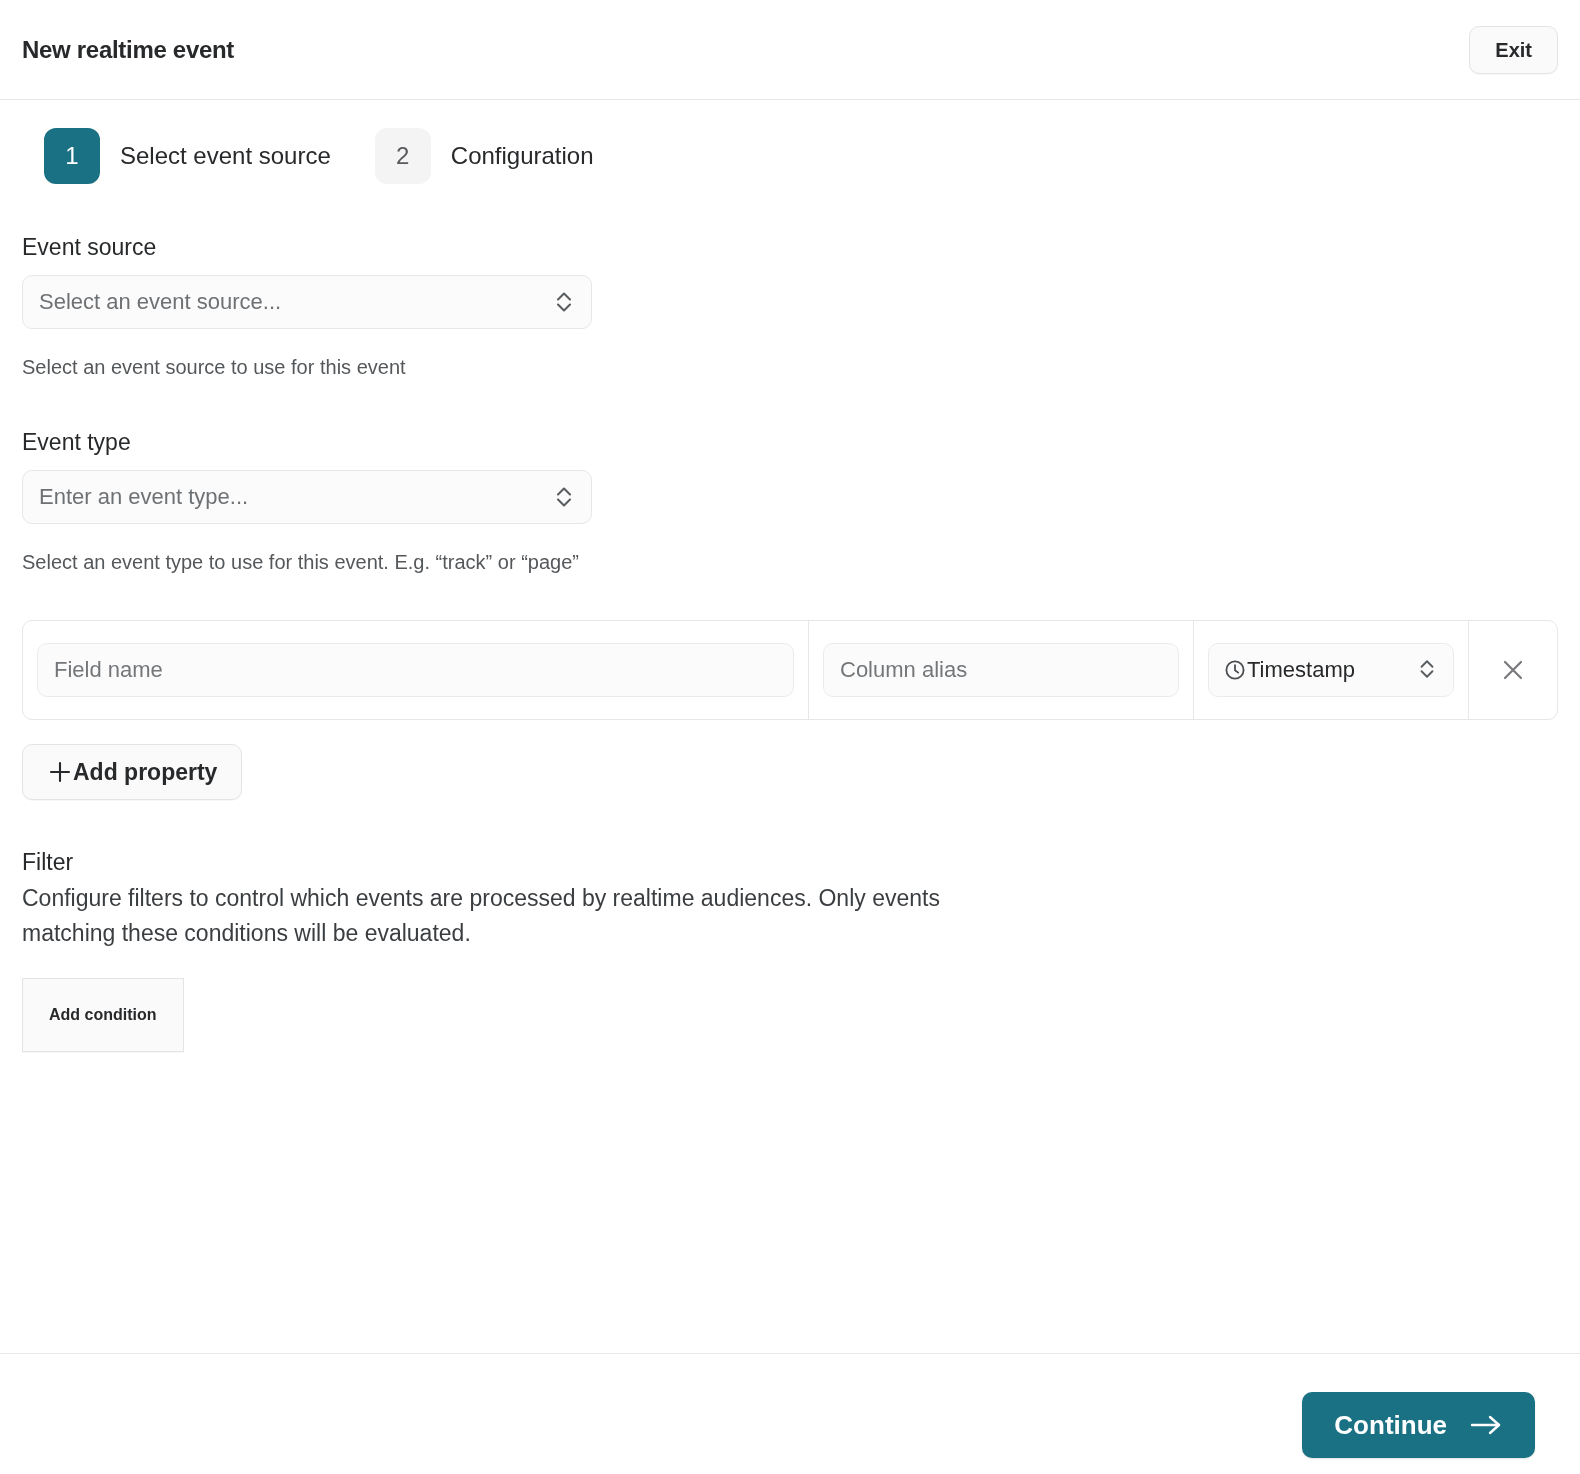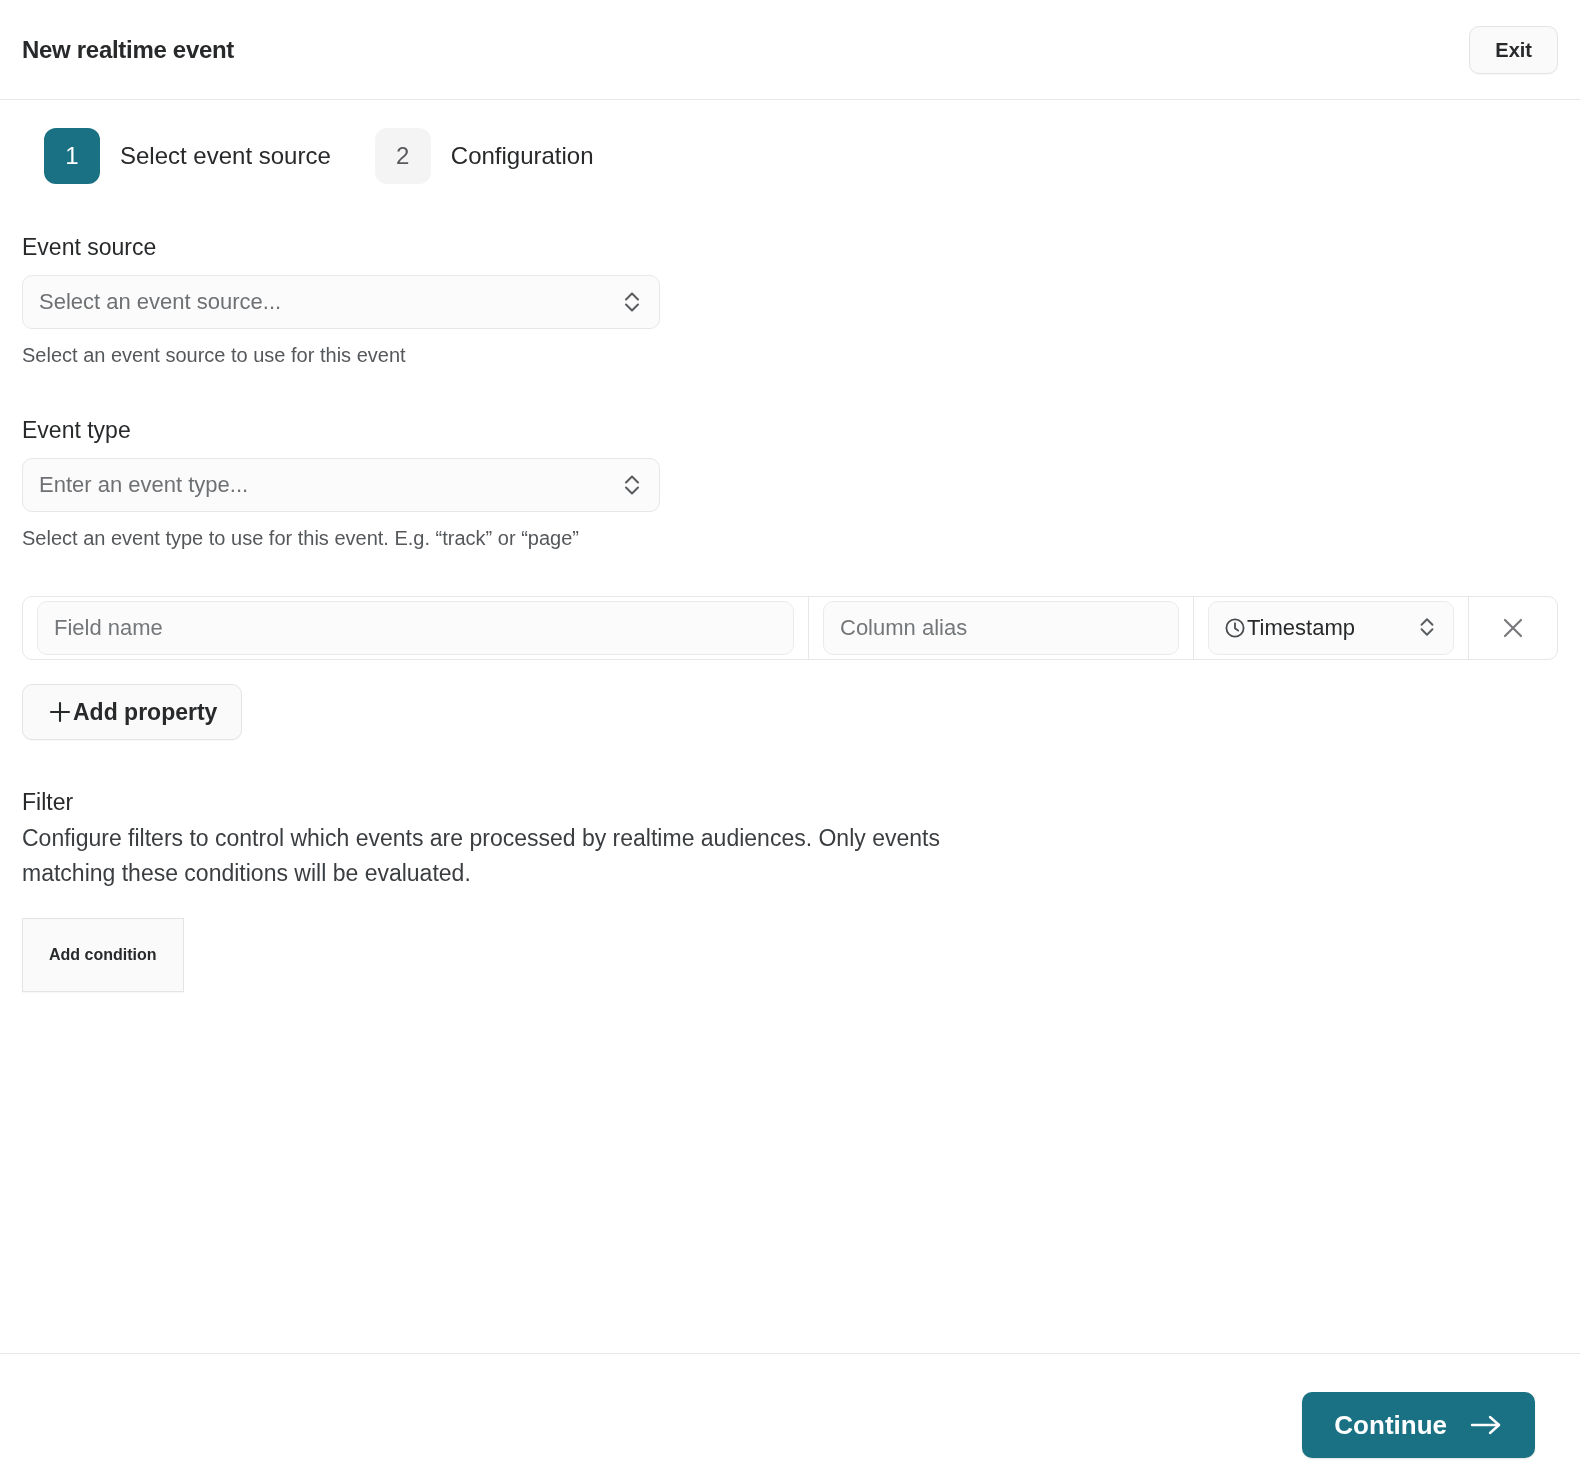--- a/index.html
+++ b/index.html
@@ -103,21 +103,21 @@
 
   .field-block { margin-top: 52px; }
   .field-label {
     font-size: 23px;
     color: #27292b;
     margin-bottom: 16px;
     line-height: 1;
   }
   .select-control {
     position: relative;
-    width: 638px;
+    width: 570px;
     height: 54px;
     border: 1px solid #e6e7e8;
     background: #fbfbfb;
     border-radius: 10px;
     display: flex;
     align-items: center;
     padding: 0 16px;
     cursor: pointer;
   }
   .select-placeholder {
@@ -128,33 +128,33 @@
   }
   .icon-updown {
     width: 22px;
     height: 26px;
     flex: 0 0 auto;
     color: #5a5d60;
   }
   .field-help {
     font-size: 20px;
     color: #55585b;
-    margin-top: 14px;
+    margin-top: 26px;
     line-height: 1.2;
   }
 
   
   .property-row {
     margin-top: 46px;
     display: flex;
     align-items: stretch;
     border: 1px solid #e6e7e8;
     border-radius: 10px;
     background: #ffffff;
-    height: 64px;
+    height: 100px;
     overflow: hidden;
   }
   .prop-cell {
     display: flex;
     align-items: center;
     padding: 0 14px;
     border-right: 1px solid #e6e7e8;
   }
   .prop-cell.field-name { flex: 1 1 auto; }
   .prop-cell.alias { flex: 0 0 385px; }

